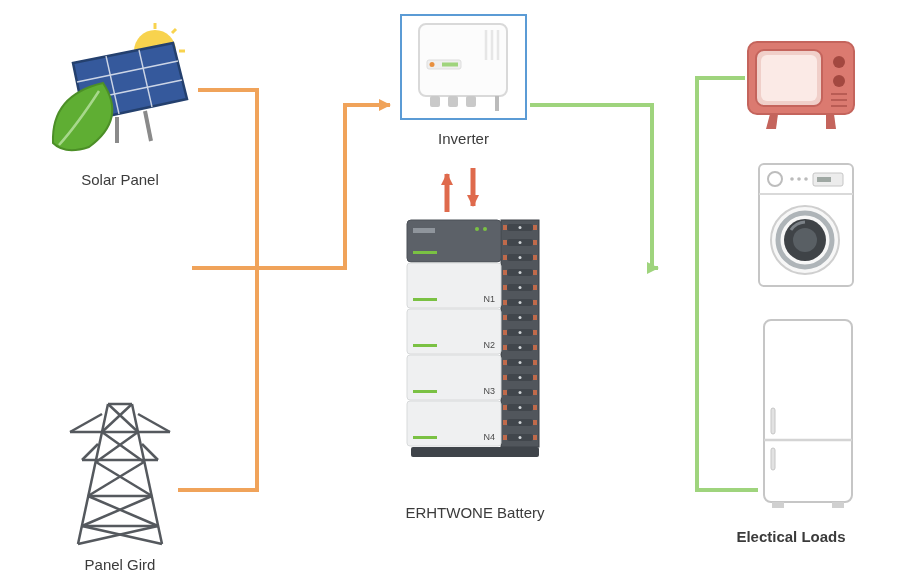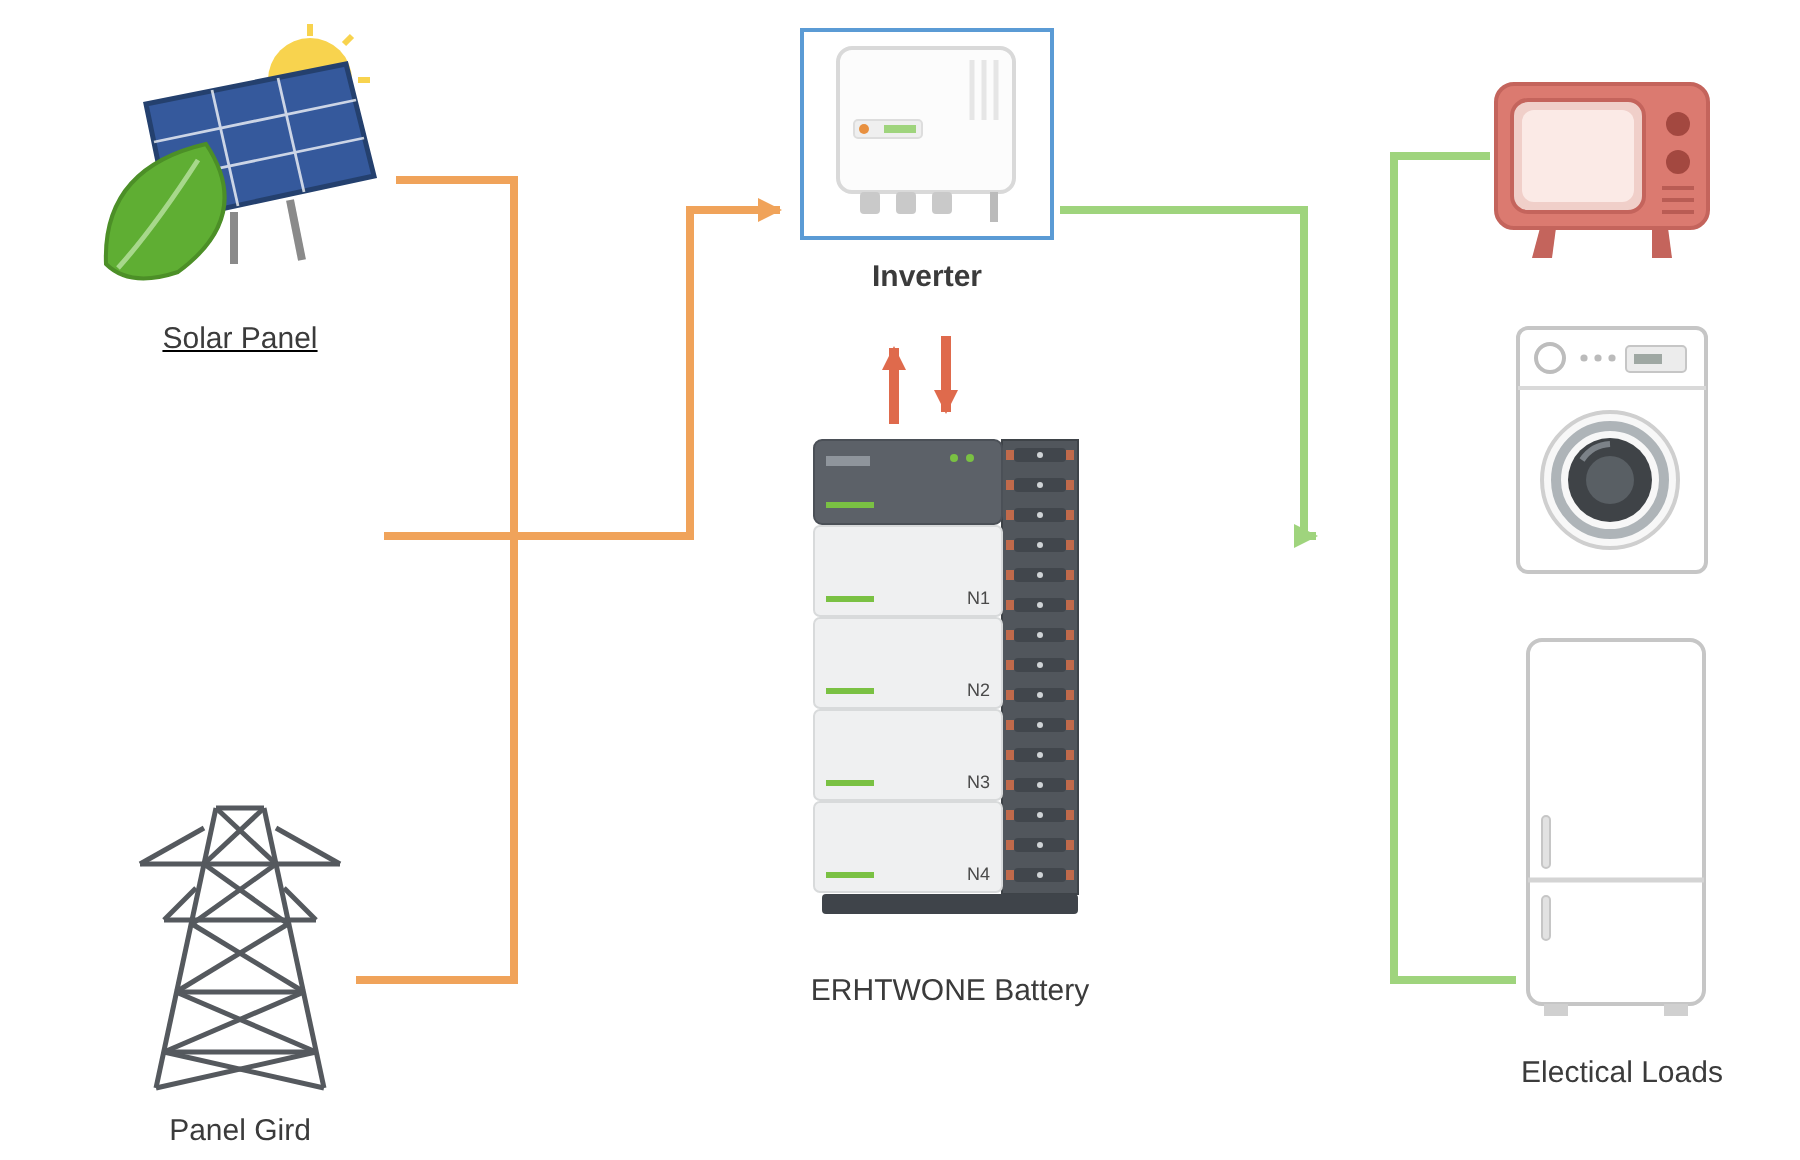--- a/index.html
+++ b/index.html
@@ -3,23 +3,23 @@
 <meta charset="utf-8">
 <style>
   html,body { margin:0; padding:0; background:#ffffff; font-family:"Liberation Sans",sans-serif; }
   .canvas { position:relative; width:900px; height:580px; background:#ffffff; overflow:hidden; }
   .comp { position:absolute; }
   .label { font-size:15px; color:#3b3b3b; text-align:center; margin-top:6px; white-space:nowrap; }
   .wires { position:absolute; left:0; top:0; z-index:0; }
   .comp { z-index:1; }
   .inverter-box { position:absolute; left:400px; top:14px; width:127px; height:106px;
                   border:2px solid #5b9bd5; background:#ffffff; box-sizing:border-box; z-index:1; }
-  .inverter-label { position:absolute; left:400px; top:124px; width:127px; z-index:1;font-weight:bold; }
-  .battery-label { width:240px; margin-left:-50px; margin-top:22px; }
-  .loads-label { position:absolute; left:726px; top:522px; width:170px; z-index:1; }
+  .inverter-label { position:absolute; left:400px; top:124px; width:127px; z-index:1; }
+  .battery-label { width:240px; margin-left:-50px; margin-top:40px; }
+  .loads-label { position:absolute; left:706px; top:522px; width:170px; z-index:1;font-weight:bold; }
 </style>
 </head>
 <body>
 
 <div class="canvas">
 
   <svg class="wires" width="900" height="580" viewBox="0 0 900 580">
     <defs>
       <marker id="ah-orange" markerUnits="userSpaceOnUse" markerWidth="16" markerHeight="16" refX="13" refY="8" orient="auto">
         <path d="M2,2 L14,8 L2,14 Z" fill="#f0a35a"></path>
@@ -40,21 +40,21 @@
     </defs>
 
     <path d="M198,90 H257 V490 H178" fill="none" stroke="#f0a35a" stroke-width="4"></path>
     <path d="M192,268 H345 V105 H390" fill="none" stroke="#f0a35a" stroke-width="4" marker-end="url(#ah-orange)"></path>
     <path d="M530,105 H652 V268 H658" fill="none" stroke="#9fd47d" stroke-width="4" marker-end="url(#ah-green)"></path>
     <path d="M745,78 H697 V490 H758" fill="none" stroke="#9fd47d" stroke-width="4"></path>
     <path d="M447,212 V174" fill="none" stroke="#df6a4c" stroke-width="5" marker-end="url(#ah-red)"></path>
     <path d="M473,168 V206" fill="none" stroke="#df6a4c" stroke-width="5" marker-end="url(#ah-red)"></path>
   </svg>
 
-  <div class="comp" style="left:45px; top:10px; width:150px;text-decoration:underline;">
+  <div class="comp" style="left:45px; top:21px; width:150px;">
     <svg width="150" height="140" viewBox="0 0 150 140">
       <circle cx="110" cy="30" r="21" fill="#f8d34e"></circle>
       <g stroke="#f8d34e" stroke-width="3">
         <line x1="110" y1="2" x2="110" y2="8"></line>
           <line x1="134" y1="30" x2="140" y2="30"></line>
         <line x1="127" y1="12" x2="131" y2="8"></line>
           <line x1="127" y1="48" x2="131" y2="52"></line>
       </g>
       <line x1="72" y1="96" x2="72" y2="122" stroke="#8a8a8a" stroke-width="4"></line>
       <line x1="100" y1="90" x2="106" y2="120" stroke="#8a8a8a" stroke-width="4"></line>

